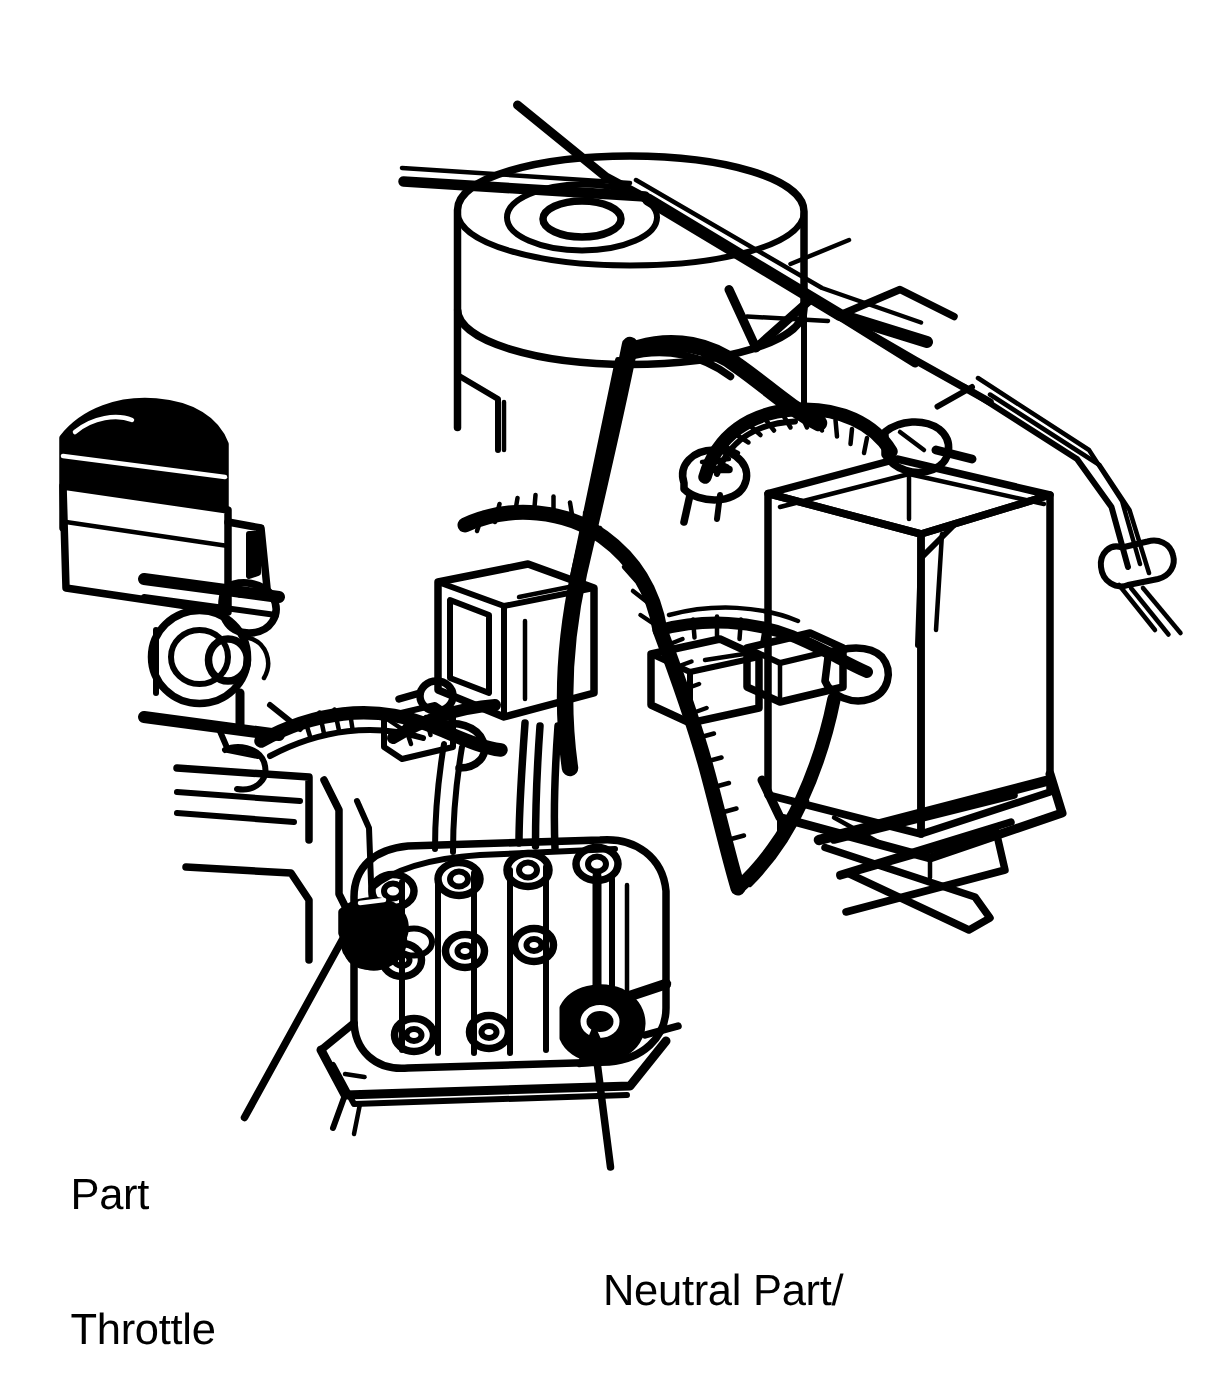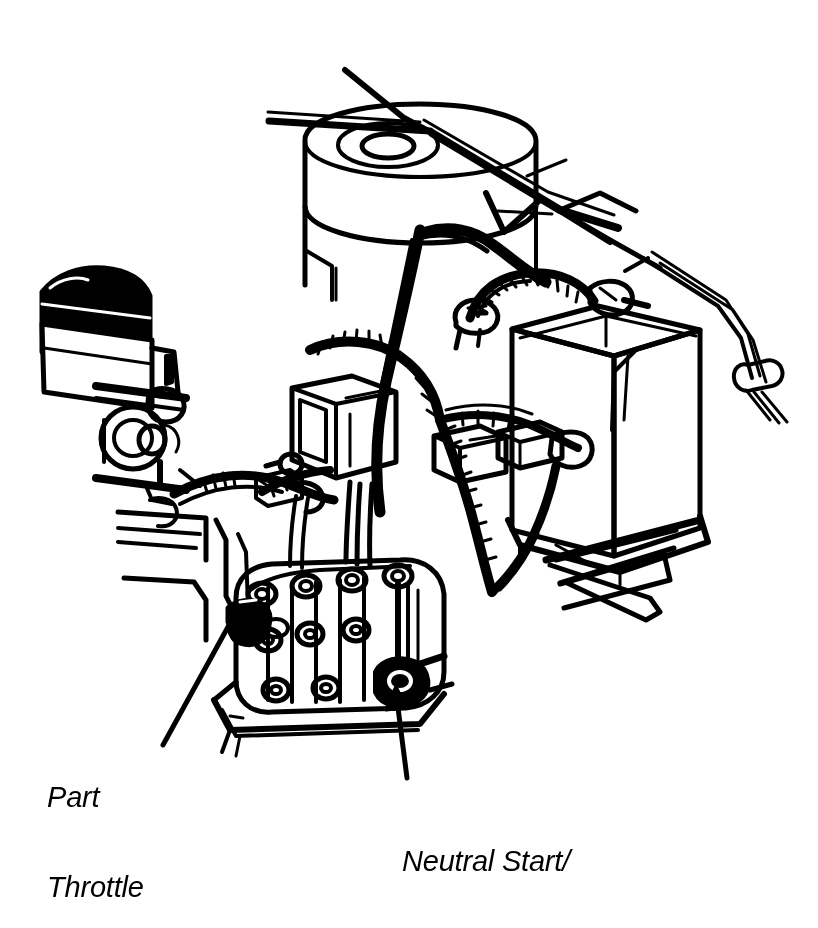--- a/index.html
+++ b/index.html
@@ -40,21 +40,21 @@
     font-weight: 400;
   }
   #label-part-throttle-unlock-switch {
     left: 47px;
     top: 722px;
   }
   #label-neutral-start-backup-switch {
     left: 402px;
     top: 786px;
   }
-  .lbl-line { display: block; font-style: italic; }
+  .lbl-line { display: block; }
 </style>
 </head>
 <body>
 
 <div id="diagram-root">
 
   <svg id="diagram-svg" viewBox="0 0 818 928" xmlns="http://www.w3.org/2000/svg">
     <rect x="0" y="0" width="818" height="928" fill="#ffffff"></rect>
 
     <g fill="none" stroke="#000000" stroke-width="4" stroke-linecap="round" stroke-linejoin="round">
@@ -400,17 +400,17 @@
   </svg>
 
   <div class="callout-label" id="label-part-throttle-unlock-switch">
     <span class="lbl-line">Part</span>
     <span class="lbl-line">Throttle</span>
     
     
   </div>
 
   <div class="callout-label" id="label-neutral-start-backup-switch">
-    <span class="lbl-line">Neutral Start/</span>
+    <span class="lbl-line">Neutral Part/</span>
     
   </div>
 
 </div>
 
 </body></html>

